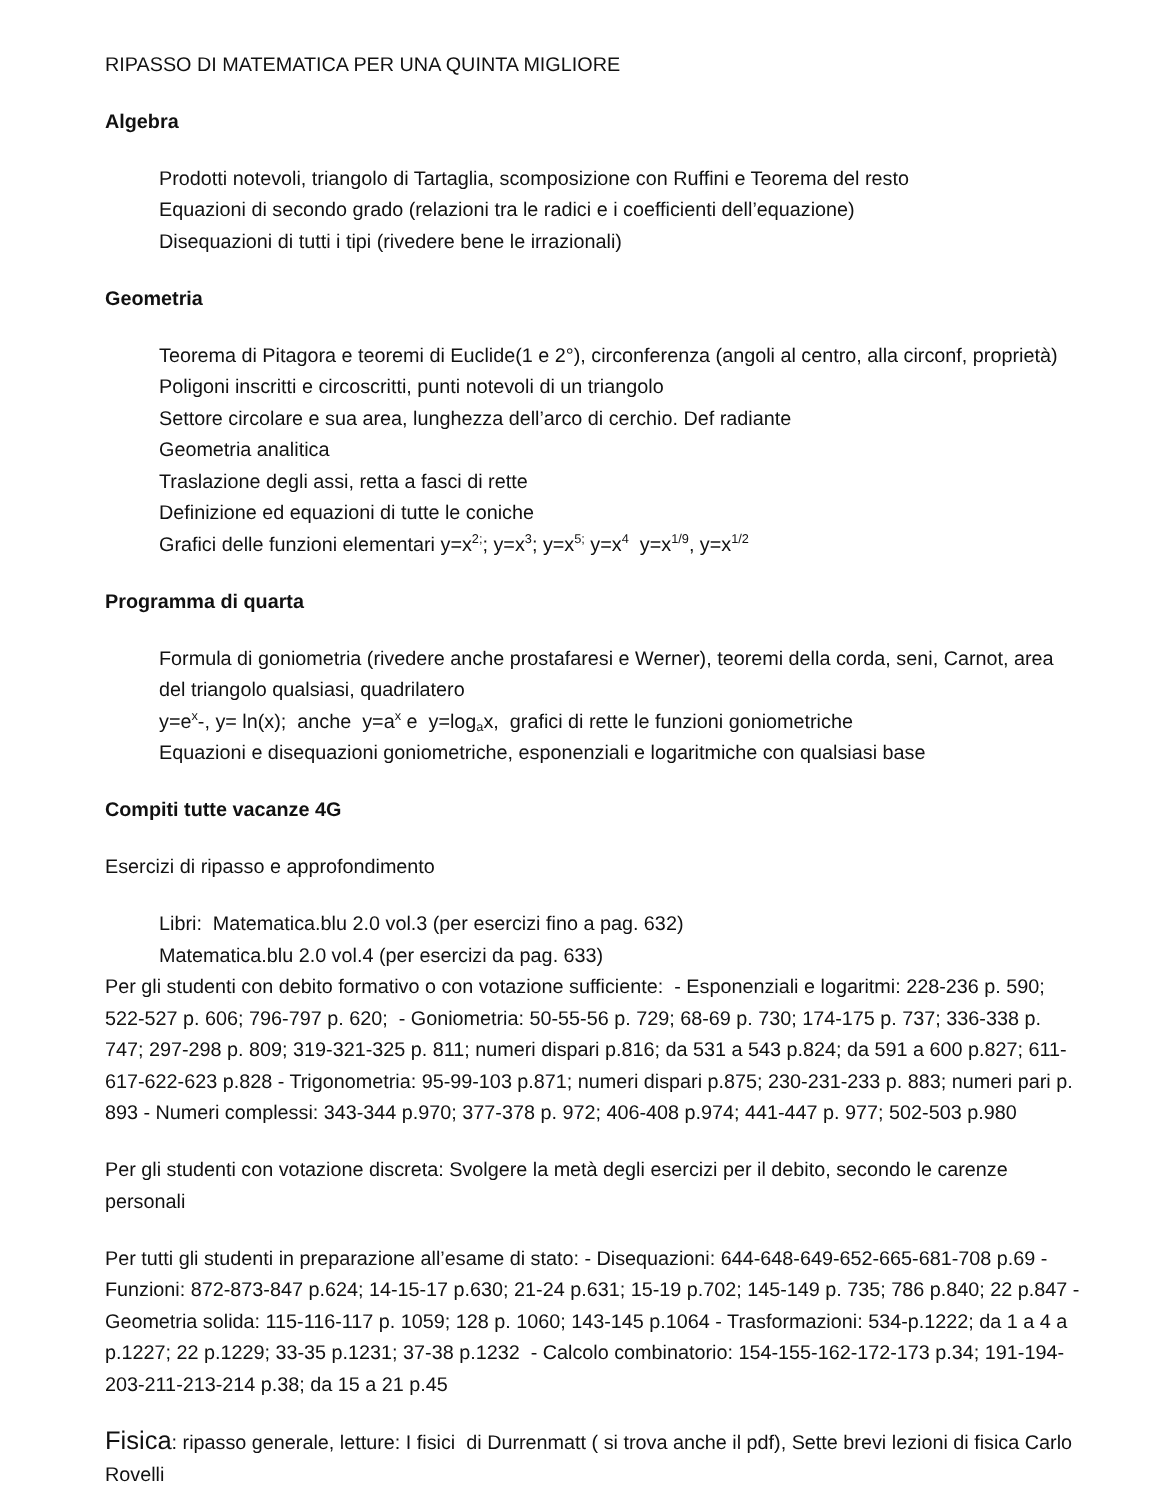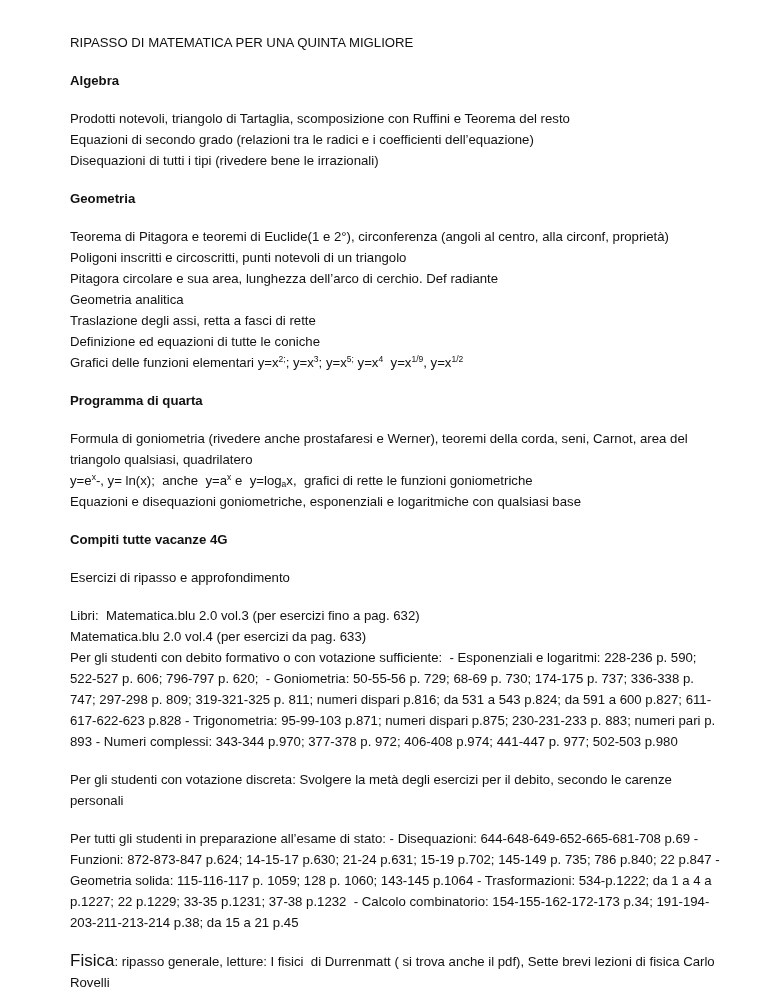--- a/index.html
+++ b/index.html
@@ -14,21 +14,21 @@
     }
     .page {
       position: absolute;
       left: 70px;
       top: 32px;
       width: 650px;
     }
     .title { margin: 0 0 17px 0; line-height: 21px; }
     .heading { font-weight: bold; margin: 0 0 17px 0; line-height: 21px; }
     .lines { margin: 0 0 17px 0; }
-    .line { line-height: 21px; }
+    .line { line-height: 21px; margin-left: 36px; }
     .para { line-height: 21px; margin: 0 0 17px 0; }
     .b { font-weight: normal; }
     sup { font-size: 8.5px; line-height: 0; vertical-align: 5px; }
     sub { font-size: 8.5px; line-height: 0; vertical-align: -2px; }
     .fisica-title { font-weight: normal; font-size: 17px; }
   </style>
 </head>
 <body>
 
 <div class="page">
@@ -39,21 +39,21 @@
   <div class="lines">
     <div class="line">Prodotti notevoli, triangolo di Tartaglia, scomposizione con Ruffini e Teorema del resto</div>
     <div class="line">Equazioni di secondo grado (relazioni tra le radici e i coefficienti dell’equazione)</div>
     <div class="line">Disequazioni di tutti i tipi (rivedere bene le irrazionali)</div>
   </div>
 
   <div class="heading">Geometria</div>
   <div class="lines">
     <div class="line">Teorema di Pitagora e teoremi di Euclide(1 e 2°), circonferenza (angoli al centro, alla circonf, proprietà)</div>
     <div class="line">Poligoni inscritti e circoscritti, punti notevoli di un triangolo</div>
-    <div class="line">Pitagora circolare e sua area, lunghezza dell’arco di cerchio. Def radiante</div>
+    <div class="line">Settore circolare e sua area, lunghezza dell’arco di cerchio. Def radiante</div>
     <div class="line">Geometria analitica</div>
     <div class="line">Traslazione degli assi, retta a fasci di rette</div>
     <div class="line">Definizione ed equazioni di tutte le coniche</div>
     <div class="line"><span>Grafici delle funzioni elementari </span><span>y=x</span><sup>2;</sup><span>; </span><span>y=x</span><sup>3</sup><span>;  </span><span>y=x</span><sup>5;</sup><span> </span><span>y=x</span><sup>4</sup><span style="white-space:pre">  </span><span>y=x</span><sup>1/9</sup><span>, </span><span>y=x</span><sup>1/2</sup></div>
   </div>
 
   <div class="heading">Programma di quarta</div>
   <div class="lines">
     <div class="line">Formula di goniometria (rivedere anche prostafaresi e Werner), teoremi della corda, seni,  Carnot, area del triangolo qualsiasi, quadrilatero</div>
     <div class="line" style="white-space:pre-wrap"><span>y=e</span><sup>x</sup><span>-, y= ln(x);  anche  y=a</span><sup>x</sup><span> e  y=log</span><sub>a</sub><span>x,  grafici di rette le funzioni goniometriche</span></div>

